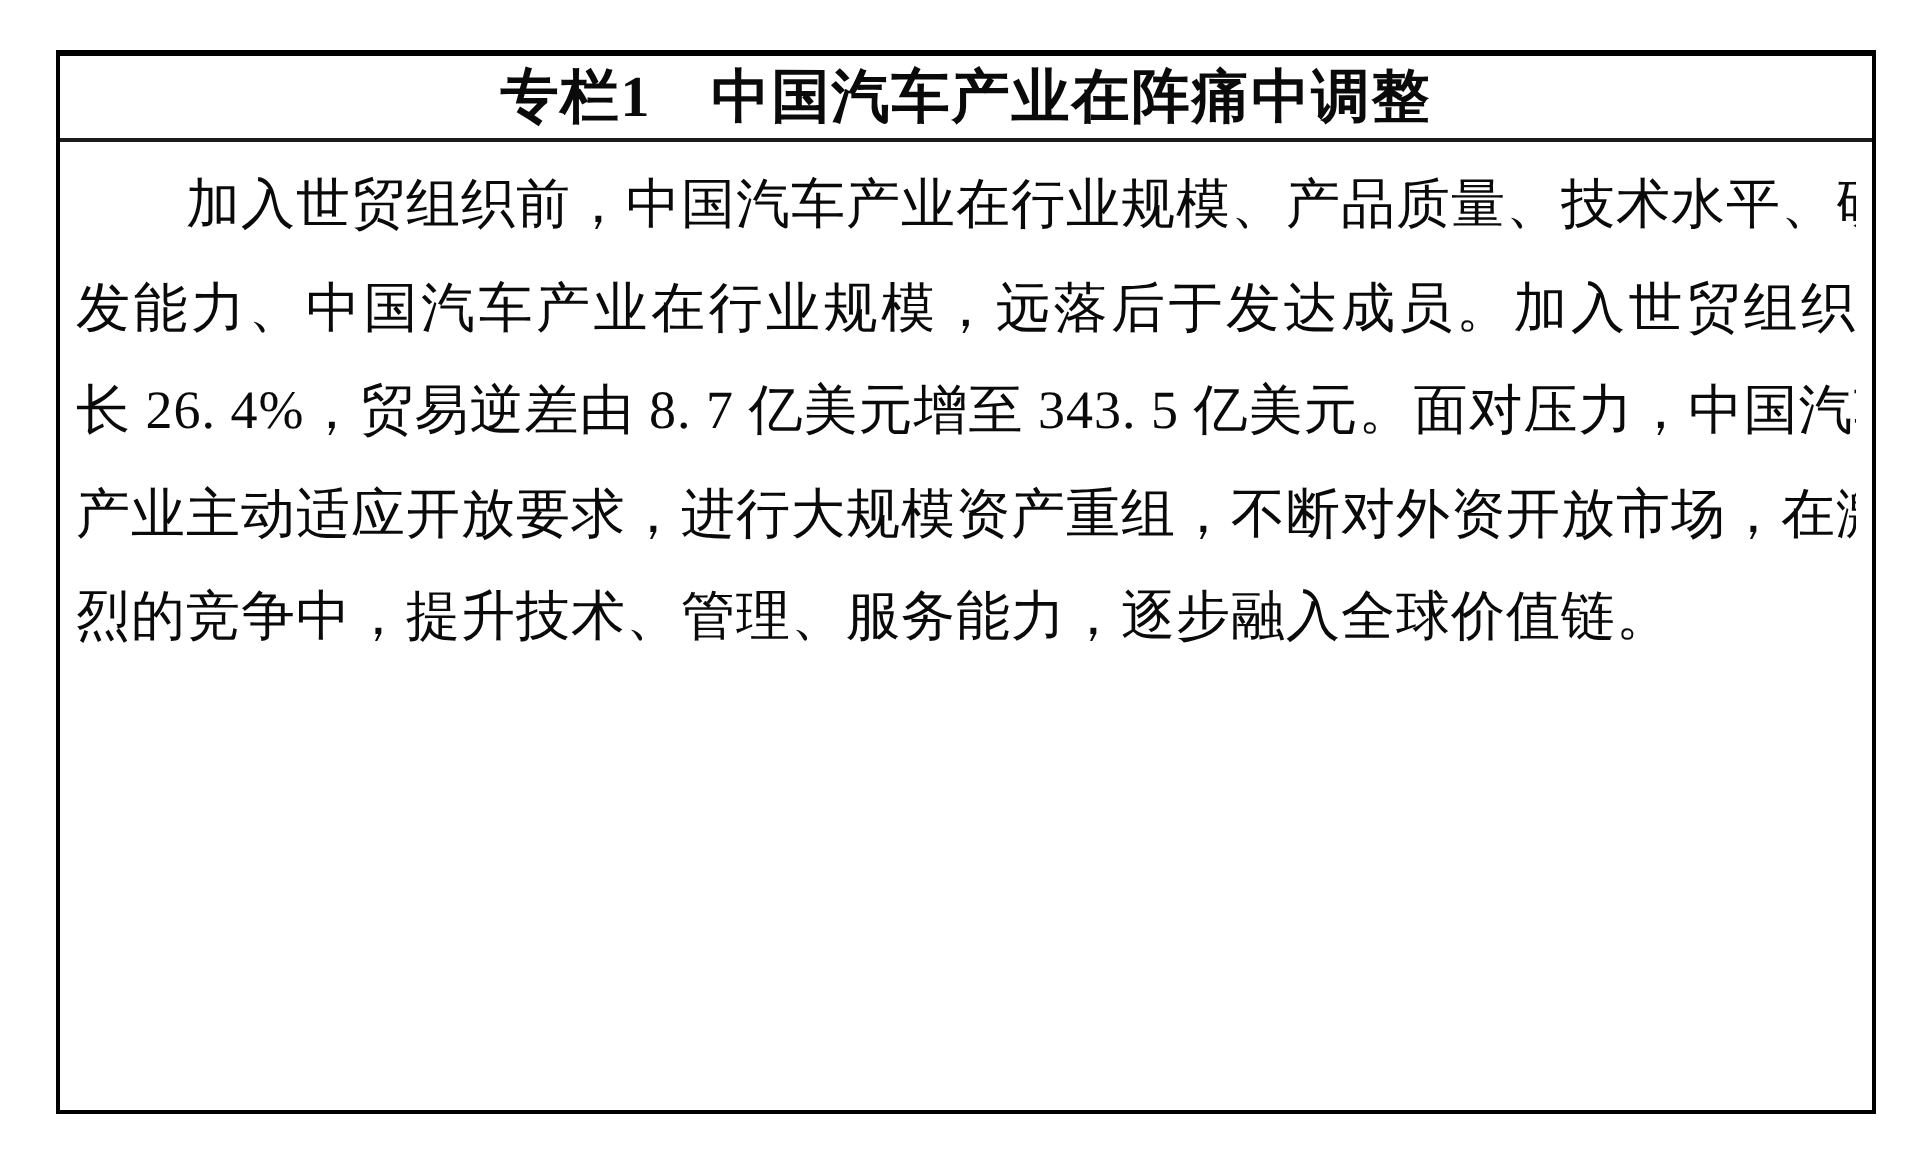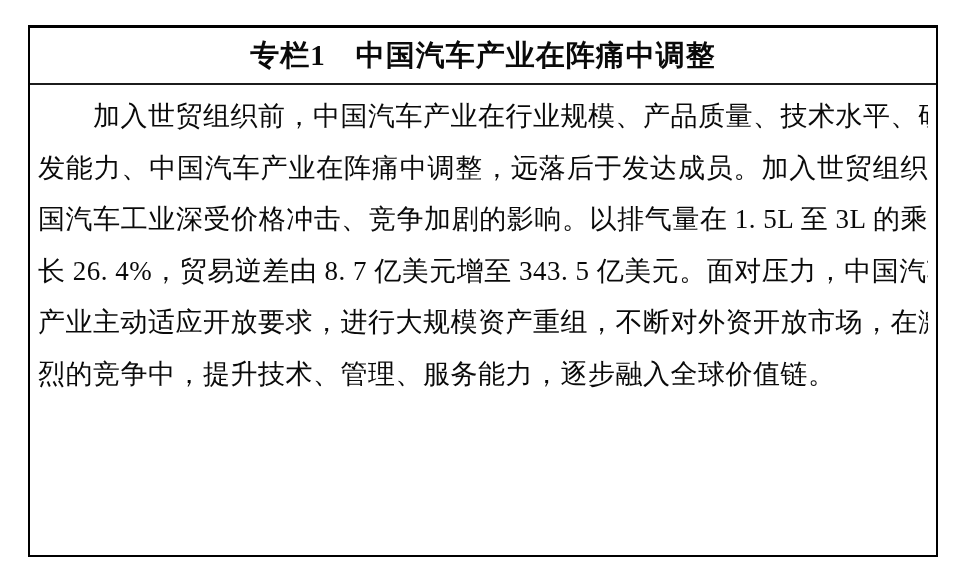--- a/index.html
+++ b/index.html
@@ -20,21 +20,21 @@
     left: 28px;
     top: 25px;
     width: 910px;
     height: 532px;
     box-sizing: border-box;
     border: 2px solid #000000;
     border-top-width: 3px;
     background: #ffffff;
   }
   .title-row {
-    height: 55px;
+    height: 41px;
     display: flex;
     align-items: center;
     justify-content: center;
     font-size: 29px;
     font-weight: bold;
     letter-spacing: 1px;
     white-space: pre;
   }
   .title-divider {
     height: 0;
@@ -62,19 +62,18 @@
   }
 </style>
 </head>
 <body>
 
 <div class="column-panel">
   <div class="title-row">专栏1　中国汽车产业在阵痛中调整</div>
   <div class="title-divider"></div>
   <div class="panel-body">
     <div class="body-line first">加入世贸组织前，中国汽车产业在行业规模、产品质量、技术水平、研</div>
-    <div class="body-line">发能力、中国汽车产业在阵痛中调整，远落后于发达成员。加入世贸组织</div>
-    <div class="body-line">国汽车工业深受价格冲击、竞争加剧的影响。以排气量在 1. 5L 至 3L 的乘</div>
+    <div class="body-line">发能力、中国汽车产业在行业规模，远落后于发达成员。加入世贸组织</div>
     <div class="body-line">长 26. 4%，贸易逆差由 8. 7 亿美元增至 343. 5 亿美元。面对压力，中国汽车</div>
     <div class="body-line">产业主动适应开放要求，进行大规模资产重组，不断对外资开放市场，在激</div>
     <div class="body-line last">烈的竞争中，提升技术、管理、服务能力，逐步融入全球价值链。</div>
   </div>
 </div>
 
 </body></html>

